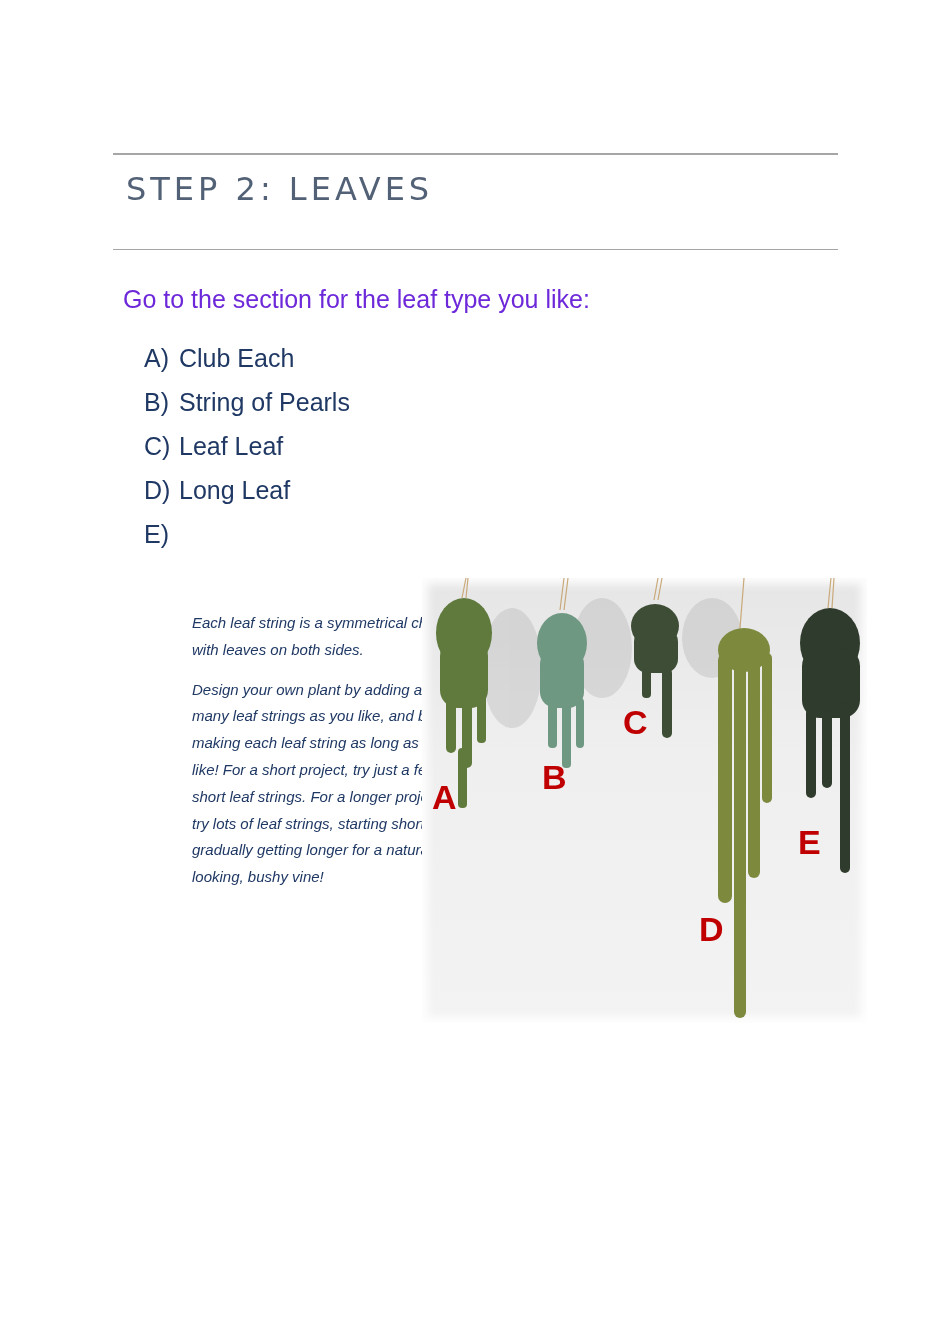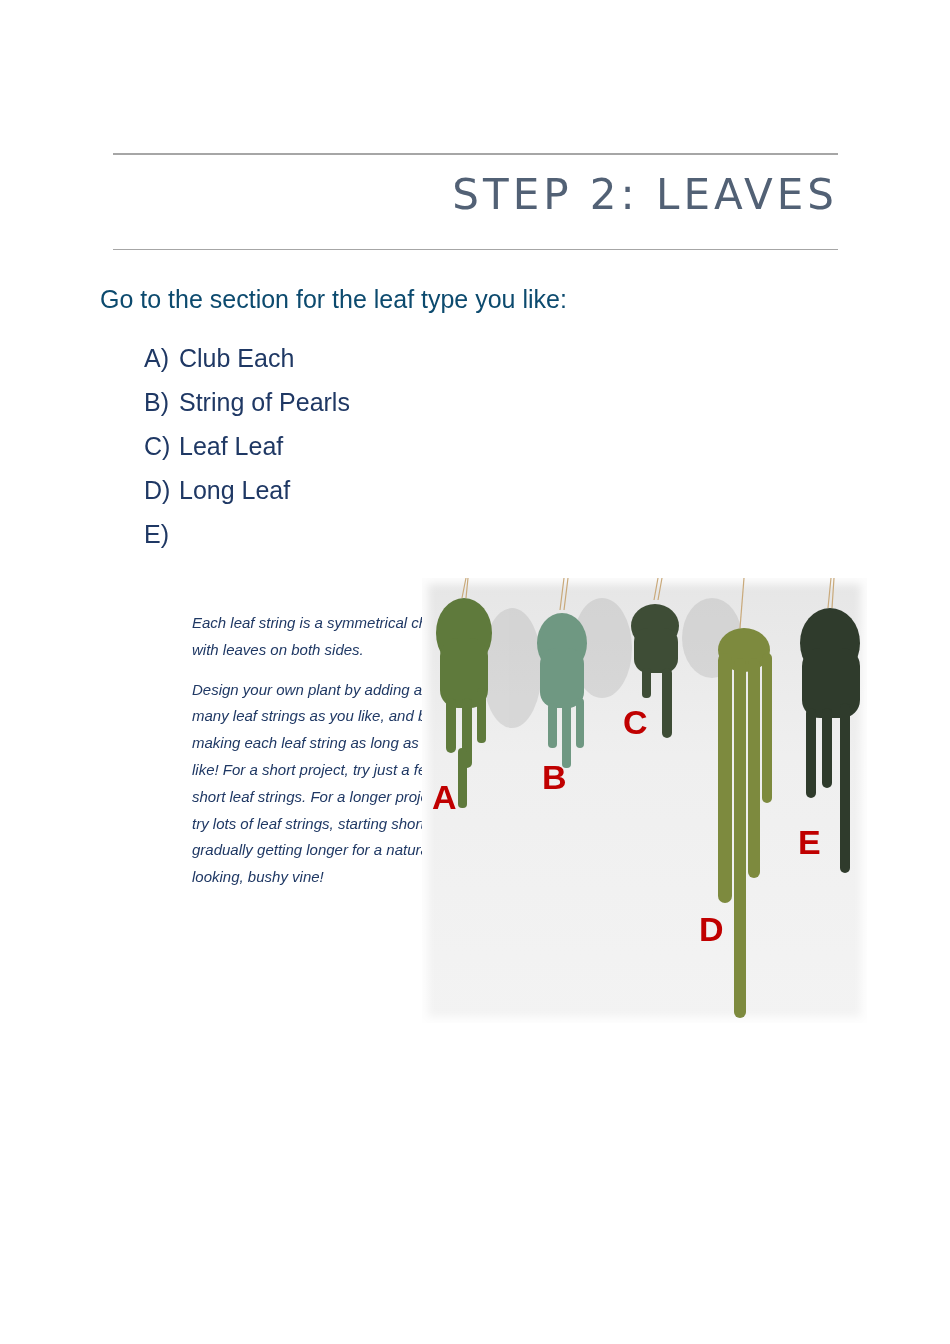--- a/index.html
+++ b/index.html
@@ -1,24 +1,24 @@
 <!DOCTYPE html>
 <html><head>
 <meta charset="utf-8">
 <style>
   html, body { margin: 0; padding: 0; background: #ffffff; }
   body { width: 950px; height: 1344px; position: relative; overflow: hidden; font-family: "Liberation Sans", sans-serif; }
   .rule { position: absolute; left: 113px; width: 725px; background: #a6a6a6; }
   .rule.top { top: 153px; height: 2px; }
   .rule.bottom { top: 249px; height: 1px; }
-  .title { position: absolute; top: 170px; left: 113px; width: 725px; text-align: right;
-           font-family: "DejaVu Sans", sans-serif; font-weight: 200; font-size: 42px; letter-spacing: 4px;
+  .title { position: absolute; top: 170px; left: 126px; width: 725px; text-align: left;
+           font-family: "DejaVu Sans", sans-serif; font-weight: 200; font-size: 32px; letter-spacing: 4px;
            color: #44546a; -webkit-font-smoothing: antialiased; }
   .title span { font-weight: normal; opacity: 0.92; }
-  .intro { position: absolute; top: 285px; left: 100px; font-size: 25px; color: #0c4a6e;
+  .intro { position: absolute; top: 285px; left: 123px; font-size: 25px; color: #6d28d9;
            font-family: "Liberation Sans", sans-serif; }
   .options { position: absolute; top: 339px; left: 144px; margin: 0; padding: 0; list-style: none; }
   .options li { font-size: 25px; color: #1f3864; height: 44px; line-height: 38px; display: flex; }
   .options .letter { width: 35px; display: inline-block; }
   .side { position: absolute; top: 610px; left: 144px; width: 265px; color: #1f3864;
           font-style: italic; font-size: 15px; line-height: 26.8px; margin-left: 48px; }
   .side p { margin: 0 0 13px 0; }
   .photo { position: absolute; top: 578px; left: 422px; width: 445px; height: 445px;
            background: linear-gradient(180deg, #e6e6e6 0%, #efefef 40%, #f3f3f3 100%);
            box-shadow: 0 0 8px 6px rgba(255,255,255,0.9) inset; overflow: hidden; }

